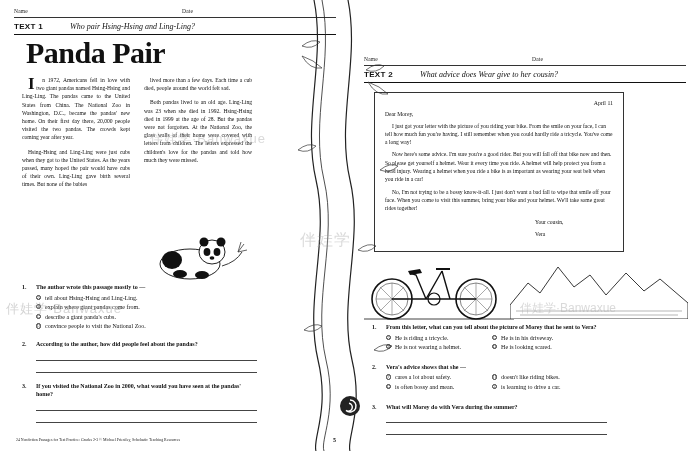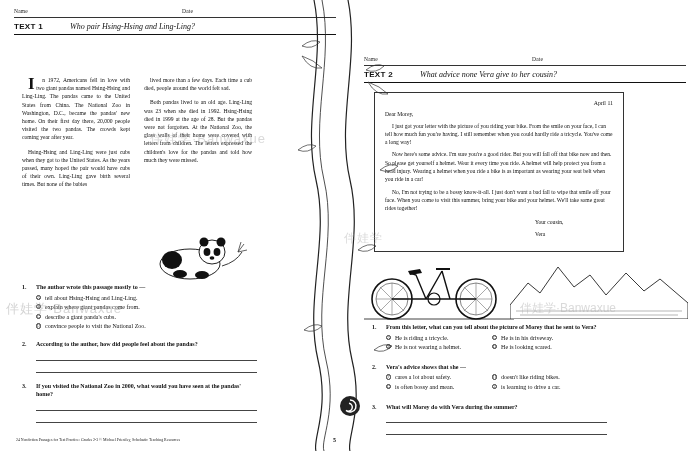--- a/index.html
+++ b/index.html
@@ -241,24 +241,23 @@
   }
   .wm2 {
     left: 150px; top: 130px;
     font-size: 13px;
     letter-spacing: 1px;
     transform: rotate(0deg);
     color: rgba(165,165,165,0.42);
   }
   .wm3 {
     left: 300px; top: 230px;
-    font-size: 12px;
+    font-size: 16px;
     letter-spacing: 1px;
     color: rgba(165,165,165,0.4);
-    margin-left: 44px;
   }
   .wm4 {
     left: 520px; top: 300px;
     font-size: 12px;
     color: rgba(170,170,170,0.45);
   }
 
   svg { display: block; }
 </style>
 </head>
@@ -271,20 +270,21 @@
     <span class="dt">Date</span>
     <div class="rule"></div>
   </div>
 
   <div class="textbanner">
     <span class="tag">TEXT 1</span>
     <span class="question">Who pair Hsing-Hsing and Ling-Ling?</span>
     <div class="underline"></div>
   </div>
 
+  <div class="title">Panda Pair</div>
 
   <div class="cols">
     <div class="col">
       <p><span class="dropcap">I</span><span>n 1972, Americans fell in love with two giant pandas named Hsing-Hsing and Ling-Ling. The pandas came to the United States from China. The National Zoo in Washington, D.C., became the pandas' new home. On their first day there, 20,000 people visited the two pandas. The crowds kept coming year after year.</span></p>
       <p>Hsing-Hsing and Ling-Ling were just cubs when they got to the United States. As the years passed, many hoped the pair would have cubs of their own. Ling-Ling gave birth several times. But none of the babies</p>
     </div><div class="col">
       <p>lived more than a few days. Each time a cub died, people around the world felt sad.</p>
       <p>Both pandas lived to an old age. Ling-Ling was 23 when she died in 1992. Hsing-Hsing died in 1999 at the age of 28. But the pandas were not forgotten. At the National Zoo, the glass walls of their home were covered with letters from children. The letters expressed the children's love for the pandas and told how much they were missed.</p>
     </div>
   </div>
@@ -340,21 +340,21 @@
 <div class="page page-right">
 
   <div class="namedate">
     <span class="nm">Name</span>
     <span class="dt">Date</span>
     <div class="rule"></div>
   </div>
 
   <div class="textbanner">
     <span class="tag">TEXT 2</span>
-    <span class="question">What advice none Vera give to her cousin?</span>
+    <span class="question">What advice does Wear give to her cousin?</span>
     <div class="underline"></div>
   </div>
 
   <div class="letterbox">
     <div class="date">April 11</div>
     <p class="salut">Dear Morey,</p>
     <p>I just got your letter with the picture of you riding your bike. From the smile on your face, I can tell how much fun you're having. I still remember when you could hardly ride a tricycle. You've come a long way!</p>
     <p>Now here's some advice. I'm sure you're a good rider. But you will fall off that bike now and then. So please get yourself a helmet. Wear it every time you ride. A helmet will help protect you from a head injury. Wearing a helmet when you ride a bike is as important as wearing your seat belt when you ride in a car!</p>
     <p>No, I'm not trying to be a bossy know-it-all. I just don't want a bad fall to wipe that smile off your face. When you come to visit this summer, bring your bike and your helmet. We'll take some great rides together!</p>
     <p class="closing">Your cousin,</p>

